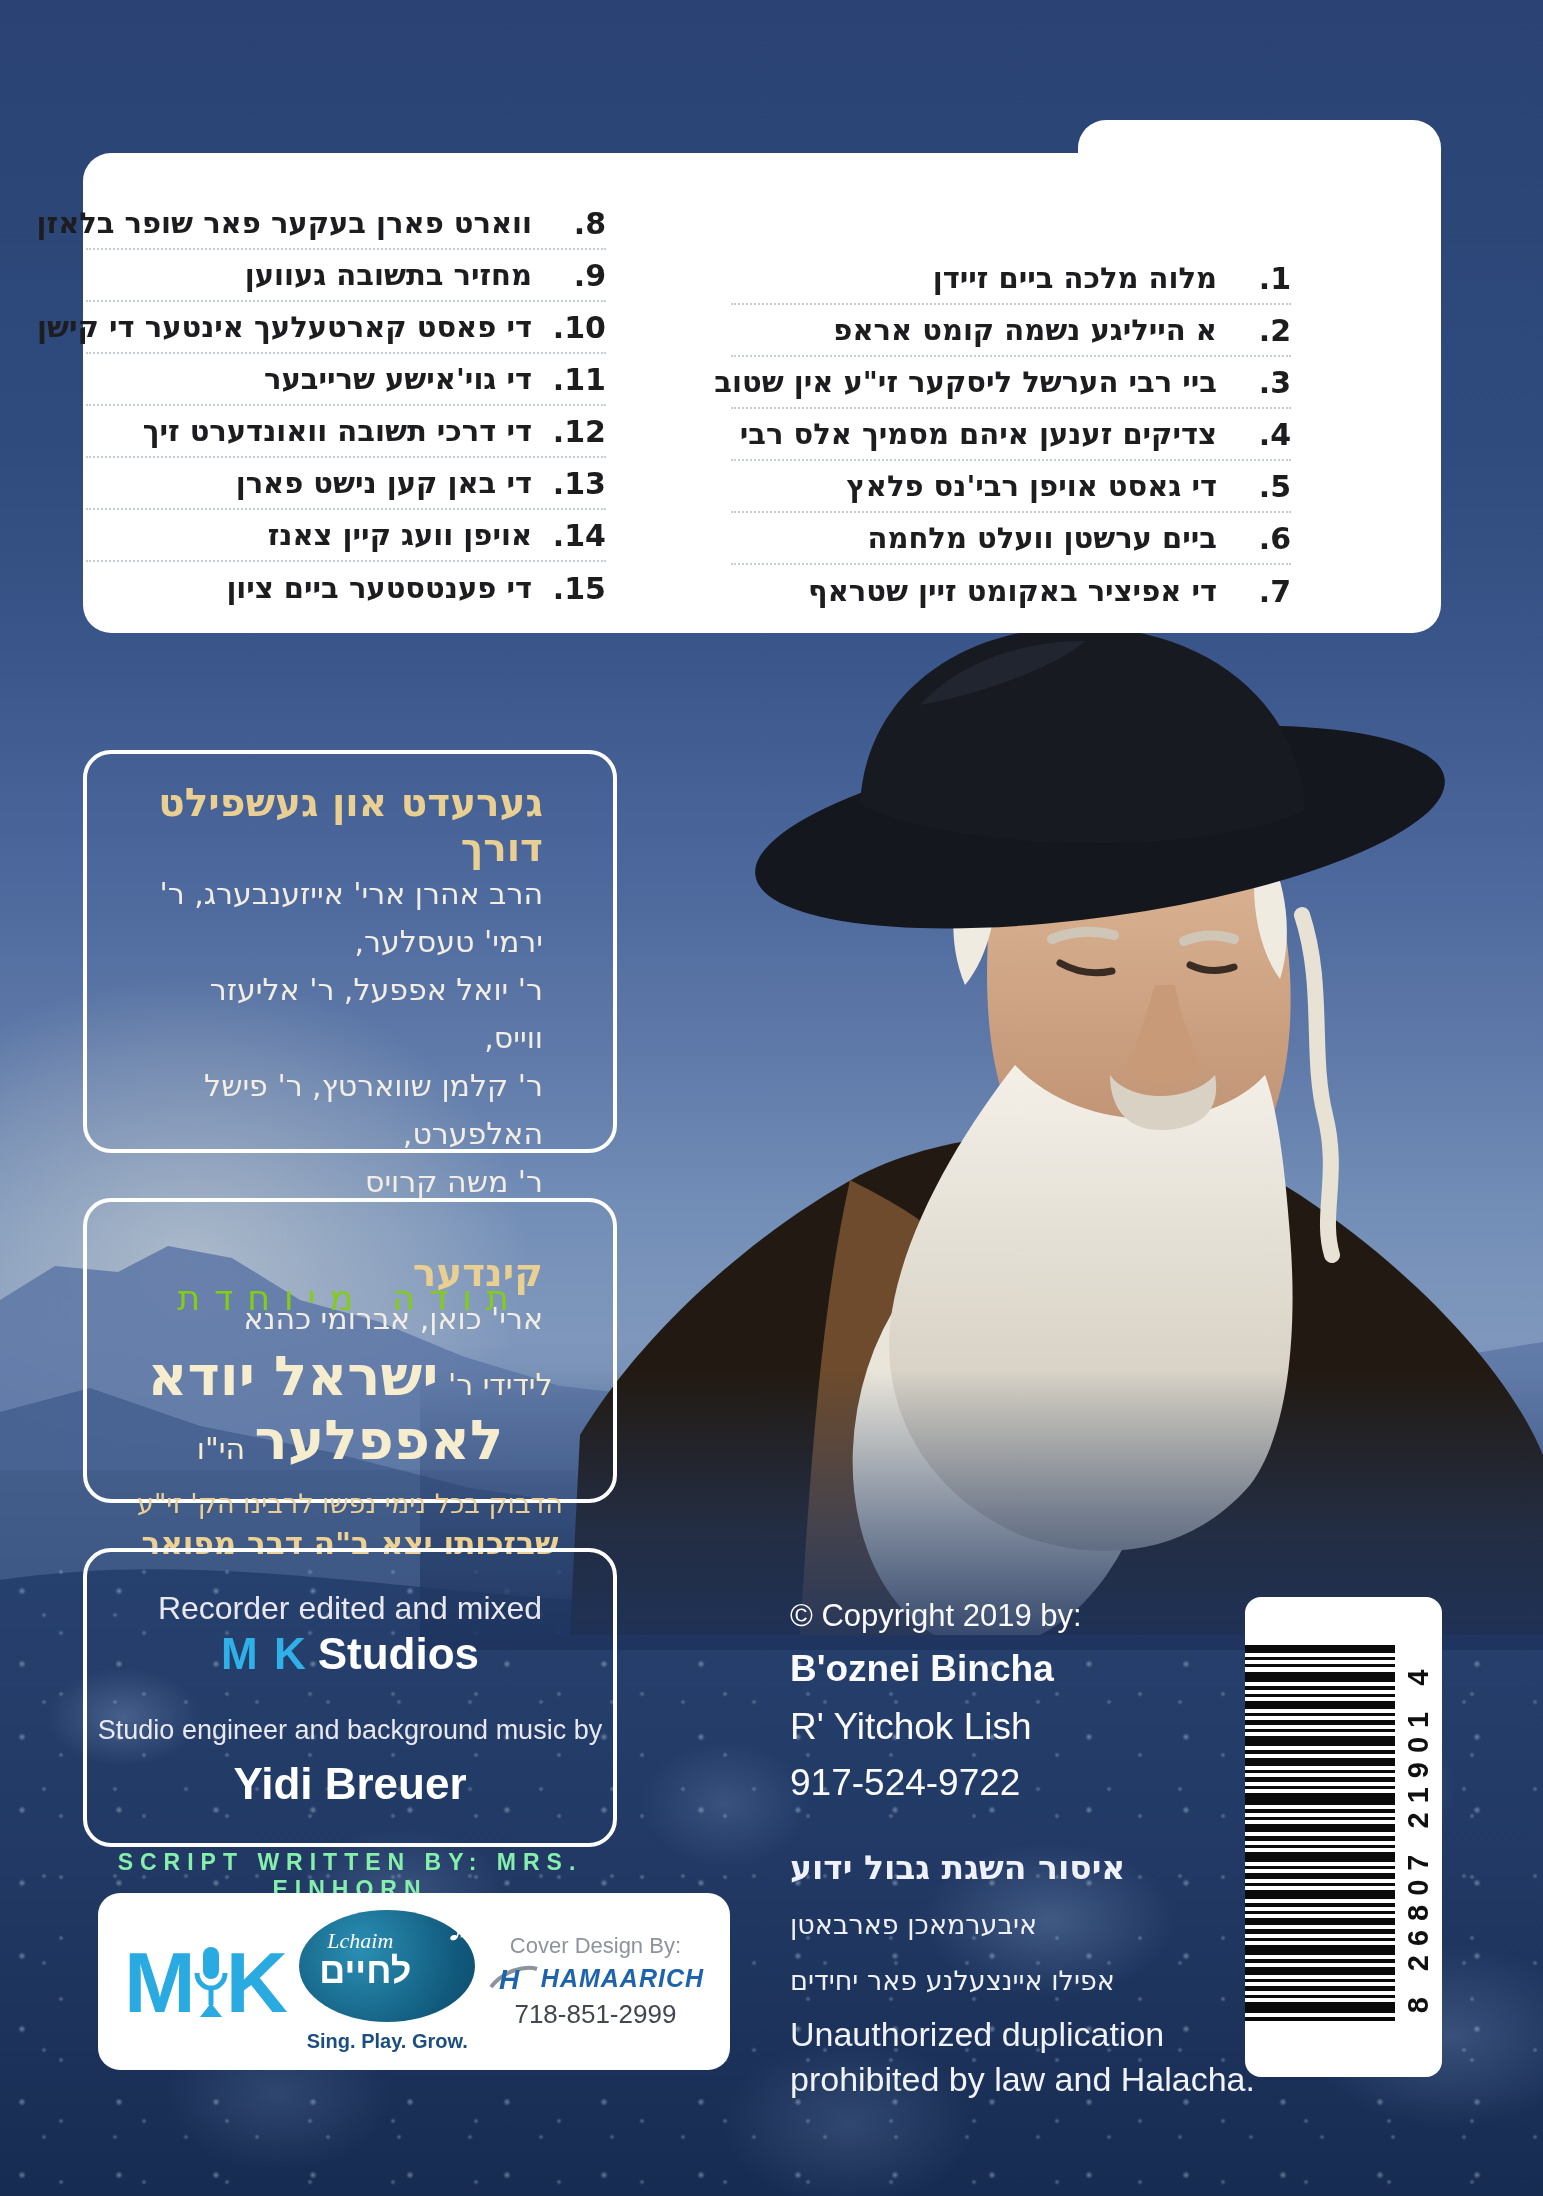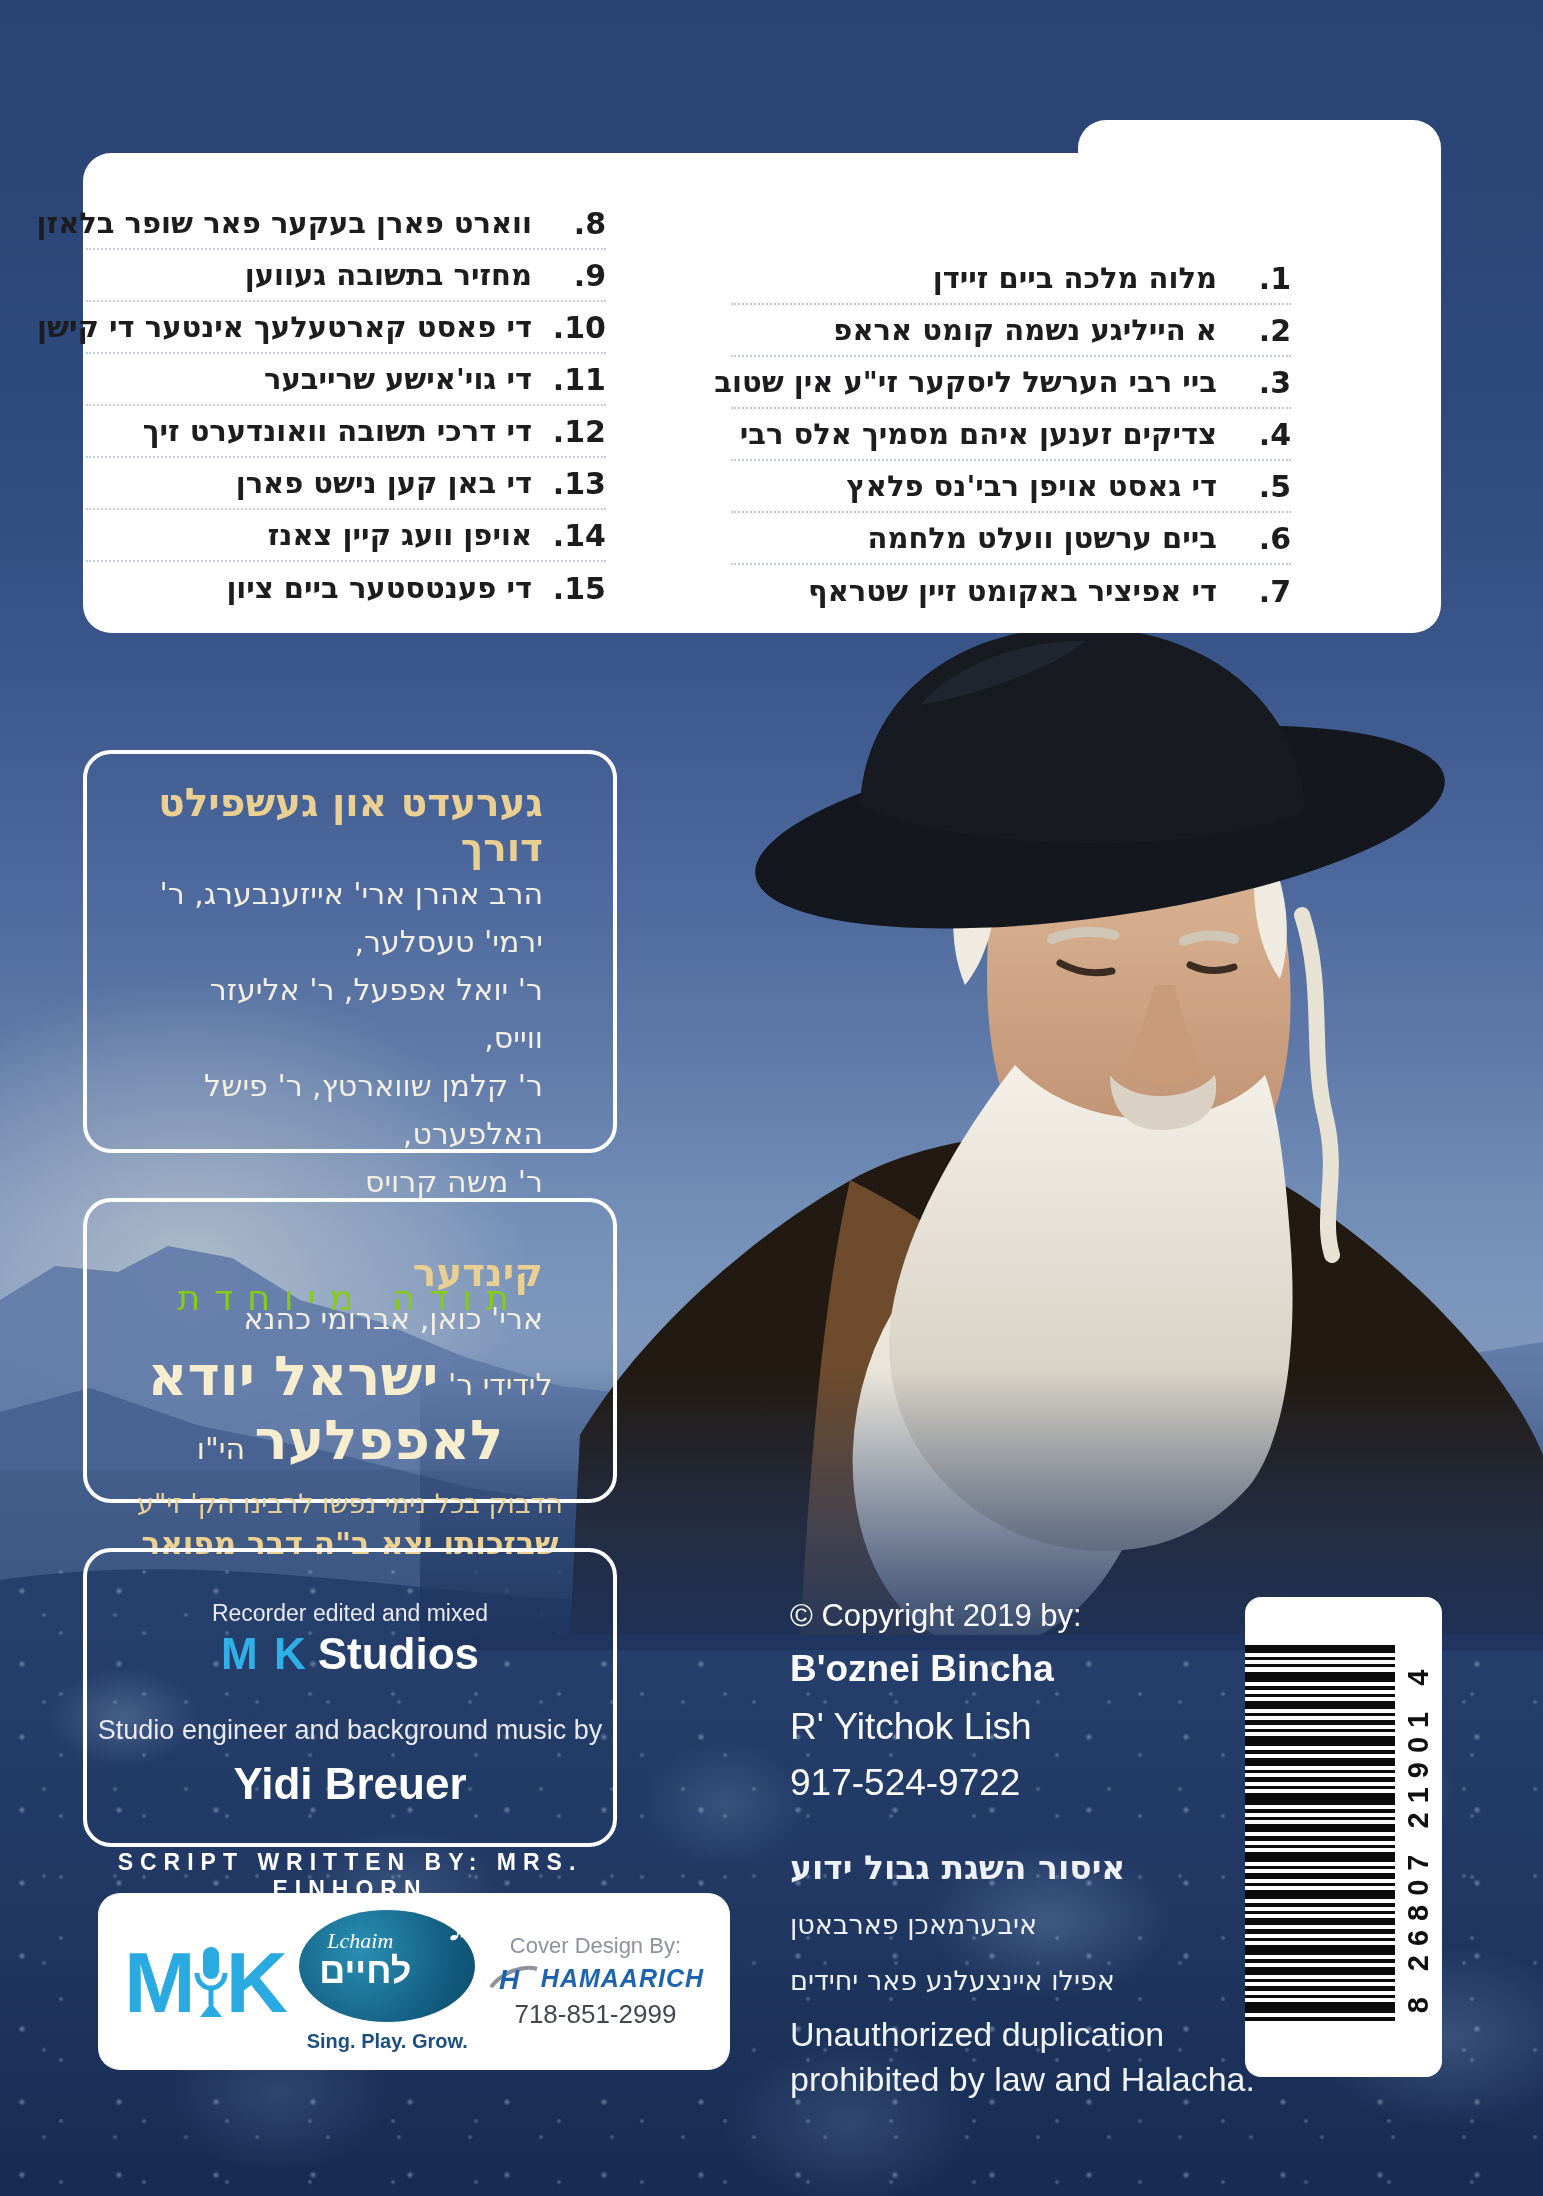--- a/index.html
+++ b/index.html
@@ -56,26 +56,26 @@
   .gold-head{font-size:39px;font-weight:bold;color:#eacf93;}
   .cred-line{margin:0;font-size:30px;line-height:48px;color:#f2eee4;}
   .children-head{margin-top:44px;}
   .thanks-box{top:1198px;height:305px;text-align:center;padding-top:76px;}
   .thanks-head{font-size:35px;font-weight:normal;letter-spacing:14px;color:#84cc16;}
   .thanks-name-line{margin-top:26px;color:#f6edcf;font-size:30px;}
   .thanks-name{font-size:55px;font-weight:bold;}
   .thanks-l2{margin-top:16px;font-size:27px;color:#e9cf93;}
   .thanks-l3{margin-top:6px;font-size:31px;font-weight:bold;color:#ecd193;}
   .studio-box{top:1548px;height:299px;text-align:center;font-family:"Liberation Sans",sans-serif;}
-  .studio-l1{margin-top:48px;font-size:23px;color:#e9e8ef;}
+  .studio-l1{margin-top:38px;font-size:32px;color:#e9e8ef;}
   .studio-logo-line{margin-top:2px;font-size:44px;font-weight:bold;color:#fff;}
   .studio-mk{color:#2fb0e8;letter-spacing:2px;margin-right:10px;}
   .studio-l2{margin-top:36px;font-size:27px;color:#e9e8ef;}
   .studio-eng{margin-top:13px;font-size:44px;font-weight:bold;color:#fff;}
-  .studio-script{margin-top:40px;font-size:23px;font-weight:bold;letter-spacing:7px;color:#ffffff;}
+  .studio-script{margin-top:40px;font-size:23px;font-weight:bold;letter-spacing:7px;color:#86efac;}
 
   
   .copyright{position:absolute;left:790px;top:1598px;z-index:6;color:#fbfbfd;
     font-family:"Liberation Sans",sans-serif;}
   .cp-l1{font-size:31px;}
   .cp-l2{margin-top:14px;font-size:37px;font-weight:bold;}
   .cp-l3{margin-top:16px;font-size:37px;}
   .cp-phone{margin-top:14px;font-size:37px;}
   .rights-he{position:absolute;left:790px;top:1848px;z-index:6;text-align:left;color:#eef1f7;}
   .rh-head{font-size:33px;font-weight:bold;}

